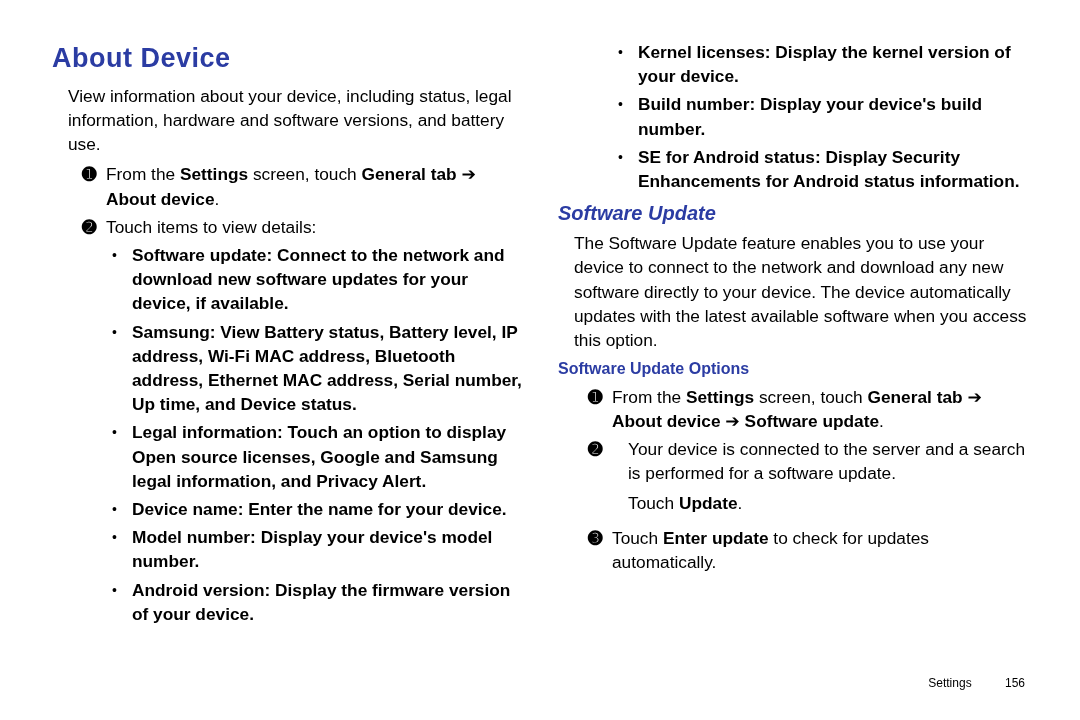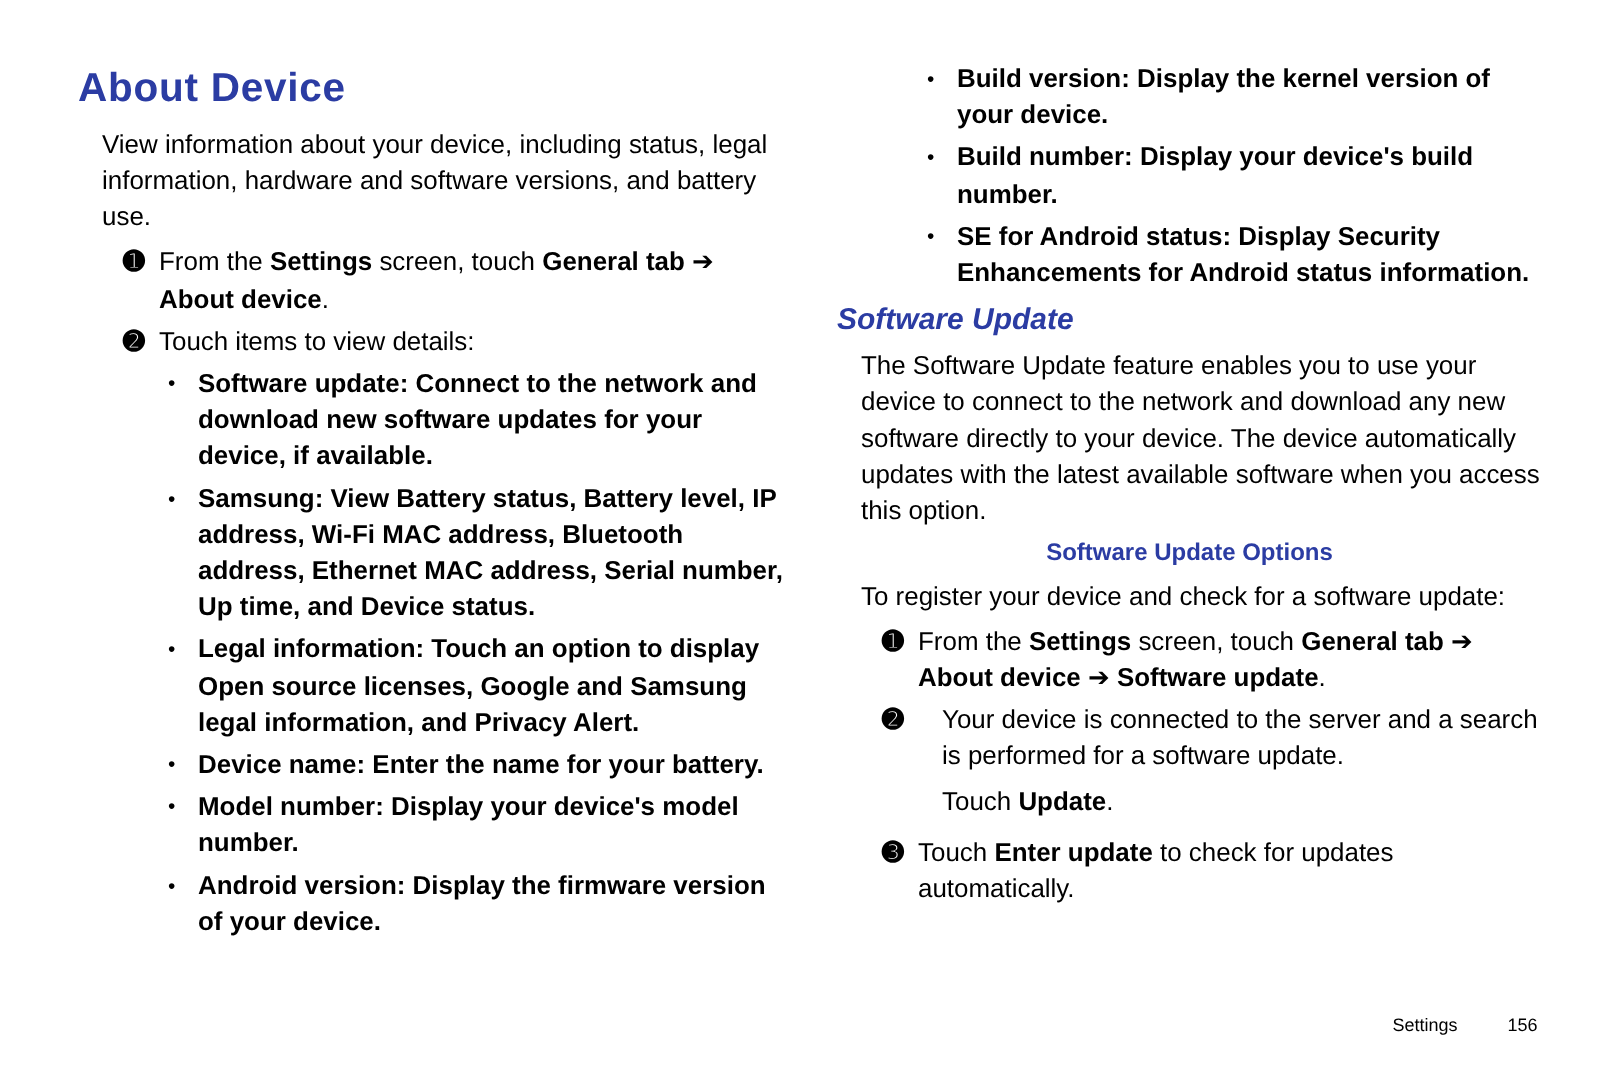--- a/index.html
+++ b/index.html
@@ -31,21 +31,20 @@
     font-size: 20px;
     font-style: italic;
     font-weight: bold;
     margin: 6px 0 4px 0;
   }
   h3 {
     color: #2b3ca3;
     font-size: 16px;
     font-weight: bold;
     margin: 6px 0 4px 0;
-    text-align: center;
   }
   p { margin: 0 0 6px 16px; }
   .step {
     display: flex;
     margin: 4px 0 4px 30px;
   }
   .step.sub { margin-left: 60px; }
   .marker {
     width: 24px;
     flex-shrink: 0;
@@ -97,48 +96,47 @@
   <div class="step sub">
     <div class="bullet">•</div>
     <div class="content b"><span>Samsung</span><span>: View Battery status, Battery level, IP address, Wi-Fi MAC address, Bluetooth address, Ethernet MAC address, Serial number, Up time, and Device status.</span></div>
   </div>
   <div class="step sub">
     <div class="bullet">•</div>
     <div class="content b"><span>Legal information</span><span>: Touch an option to display Open source licenses, Google and Samsung legal information, and Privacy Alert.</span></div>
   </div>
   <div class="step sub">
     <div class="bullet">•</div>
-    <div class="content b"><span>Device name</span><span>: Enter the name for your battery.</span></div>
+    <div class="content b"><span>Device name</span><span>: Enter the name for your device.</span></div>
   </div>
   <div class="step sub">
     <div class="bullet">•</div>
     <div class="content b"><span>Model number</span><span>: Display your device's model number.</span></div>
   </div>
   <div class="step sub">
     <div class="bullet">•</div>
     <div class="content b"><span>Android version</span><span>: Display the firmware version of your device.</span></div>
   </div>
   <div class="step sub">
     <div class="bullet">•</div>
-    <div class="content b"><span>Build version</span><span>: Display the kernel version of your device.</span></div>
+    <div class="content b"><span>Kernel licenses</span><span>: Display the kernel version of your device.</span></div>
   </div>
   <div class="step sub">
     <div class="bullet">•</div>
     <div class="content b"><span>Build number</span><span>: Display your device's build number.</span></div>
   </div>
   <div class="step sub">
     <div class="bullet">•</div>
     <div class="content b"><span>SE for Android status</span><span>: Display Security Enhancements for Android status information.</span></div>
   </div>
 
   <h2>Software Update</h2>
   <p>The Software Update feature enables you to use your device to connect to the network and download any new software directly to your device. The device automatically updates with the latest available software when you access this option.</p>
 
   <h3>Software Update Options</h3>
-  <p>To register your device and check for a software update:</p>
 
   <div class="step">
     <div class="marker">➊</div>
     <div class="content">
       <span>From the </span><span class="ui">Settings</span><span> screen, touch </span><span class="ui">General tab</span><span> ➔ </span><span class="ui">About device</span><span> ➔ </span><span class="ui">Software update</span><span>.</span>
     </div>
   </div>
 
   <div class="step">
     <div class="marker">➋</div>

